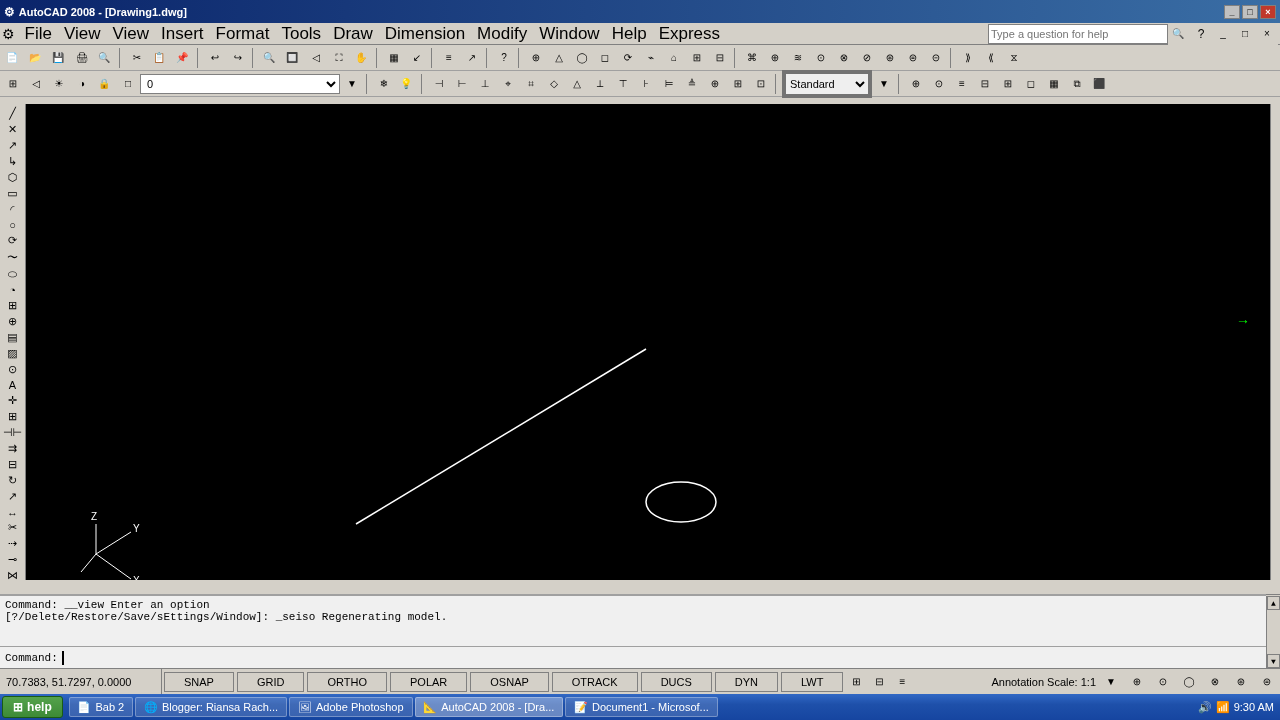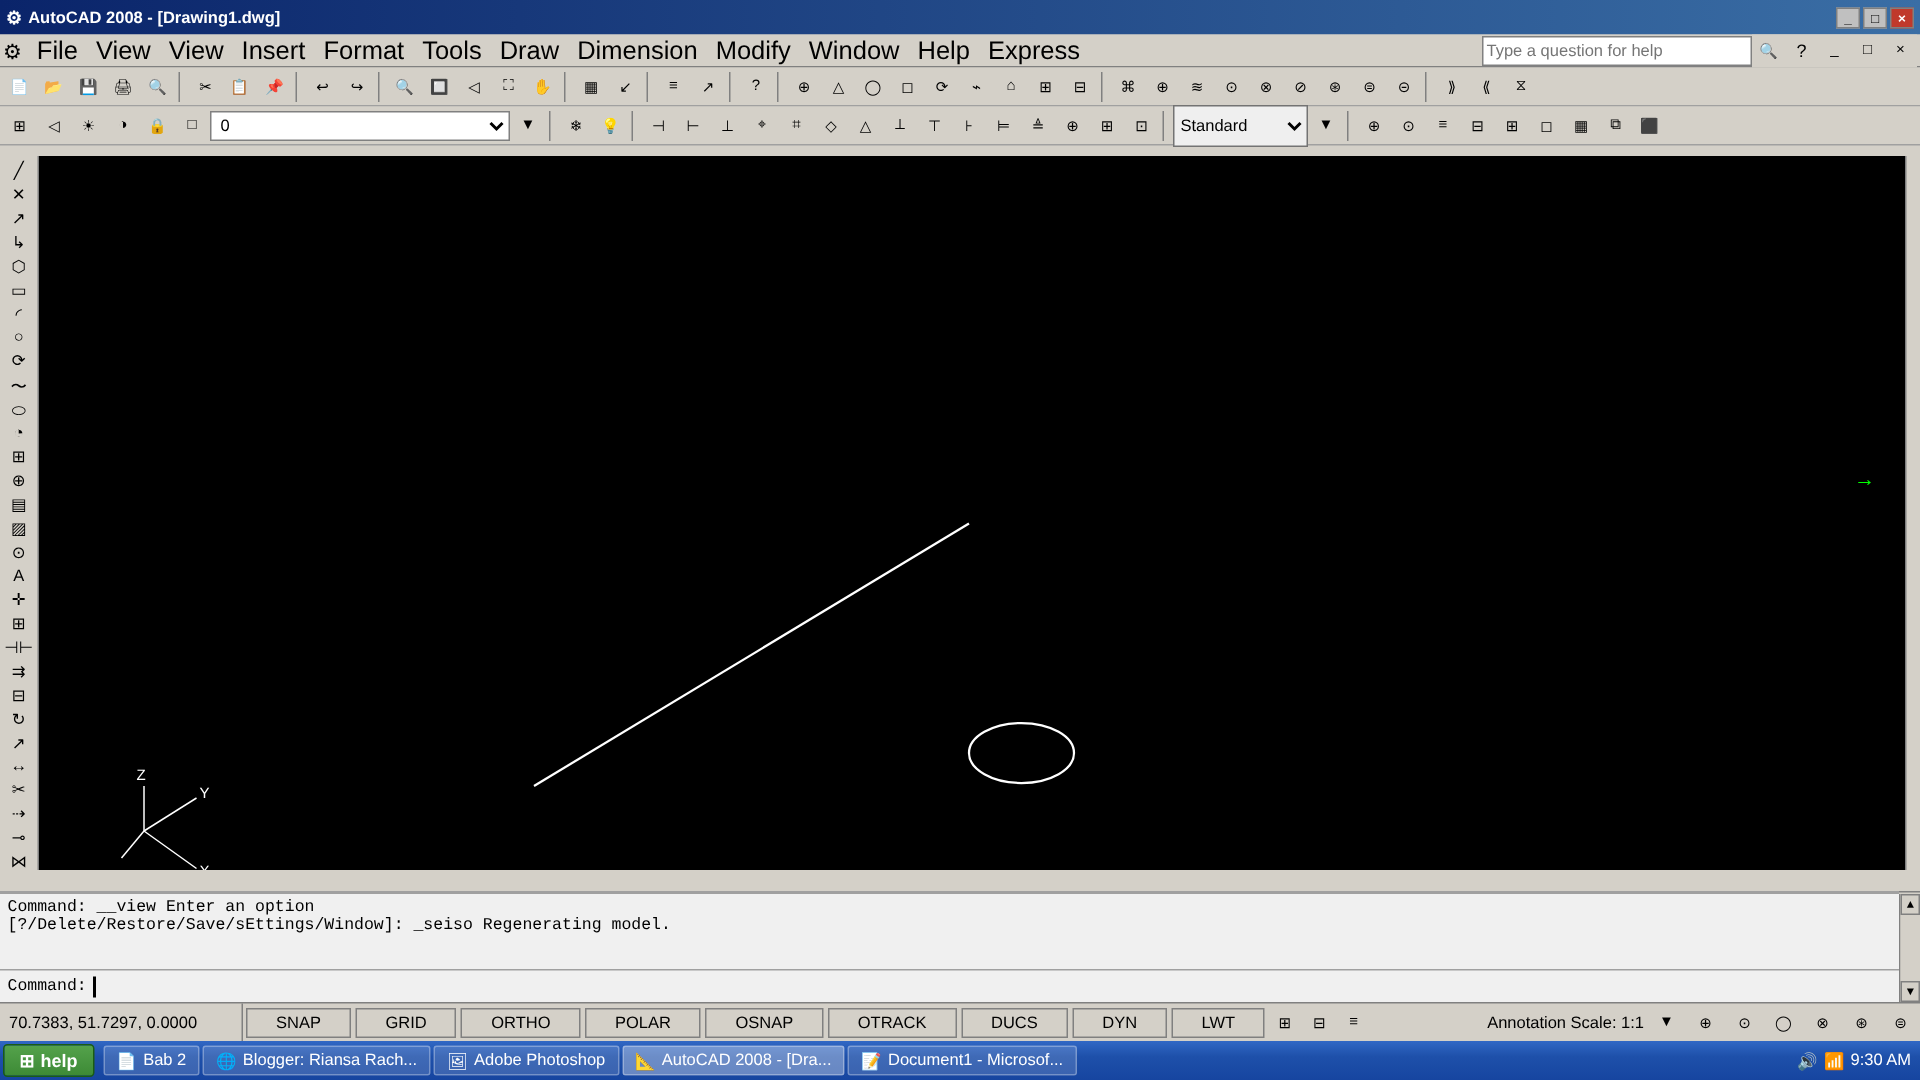--- a/index.html
+++ b/index.html
@@ -334,21 +334,21 @@
   <div class="tb-btn">⟂</div>
   <div class="tb-btn">⊤</div>
   <div class="tb-btn">⊦</div>
   <div class="tb-btn">⊨</div>
   <div class="tb-btn">≜</div>
   <div class="tb-btn">⊕</div>
   <div class="tb-btn">⊞</div>
   <div class="tb-btn">⊡</div>
   <div class="tb-sep"></div>
 
-  <select style="height:28px;width:90px;font-size:11px;border:1px solid #737373;">
+  <select style="height:28px;width:90px;font-size:11px;border:4px solid #737373;">
     <option>Standard</option>
   </select>
   <div class="tb-btn">▼</div>
   <div class="tb-sep"></div>
 
   <div class="tb-btn">⊕</div>
   <div class="tb-btn">⊙</div>
   <div class="tb-btn">≡</div>
   <div class="tb-btn">⊟</div>
   <div class="tb-btn">⊞</div>

